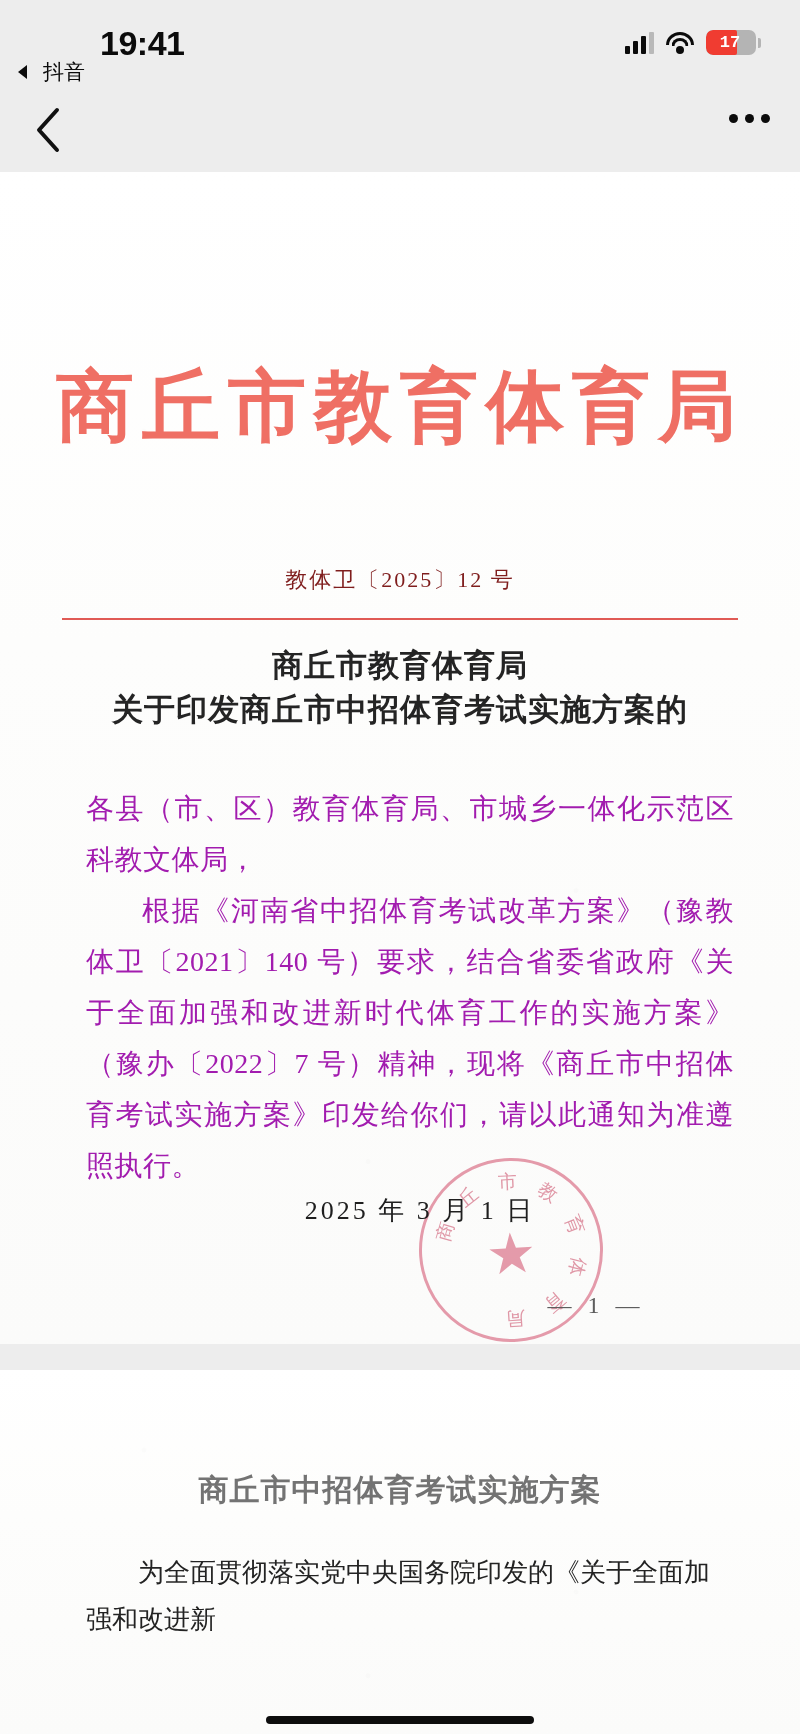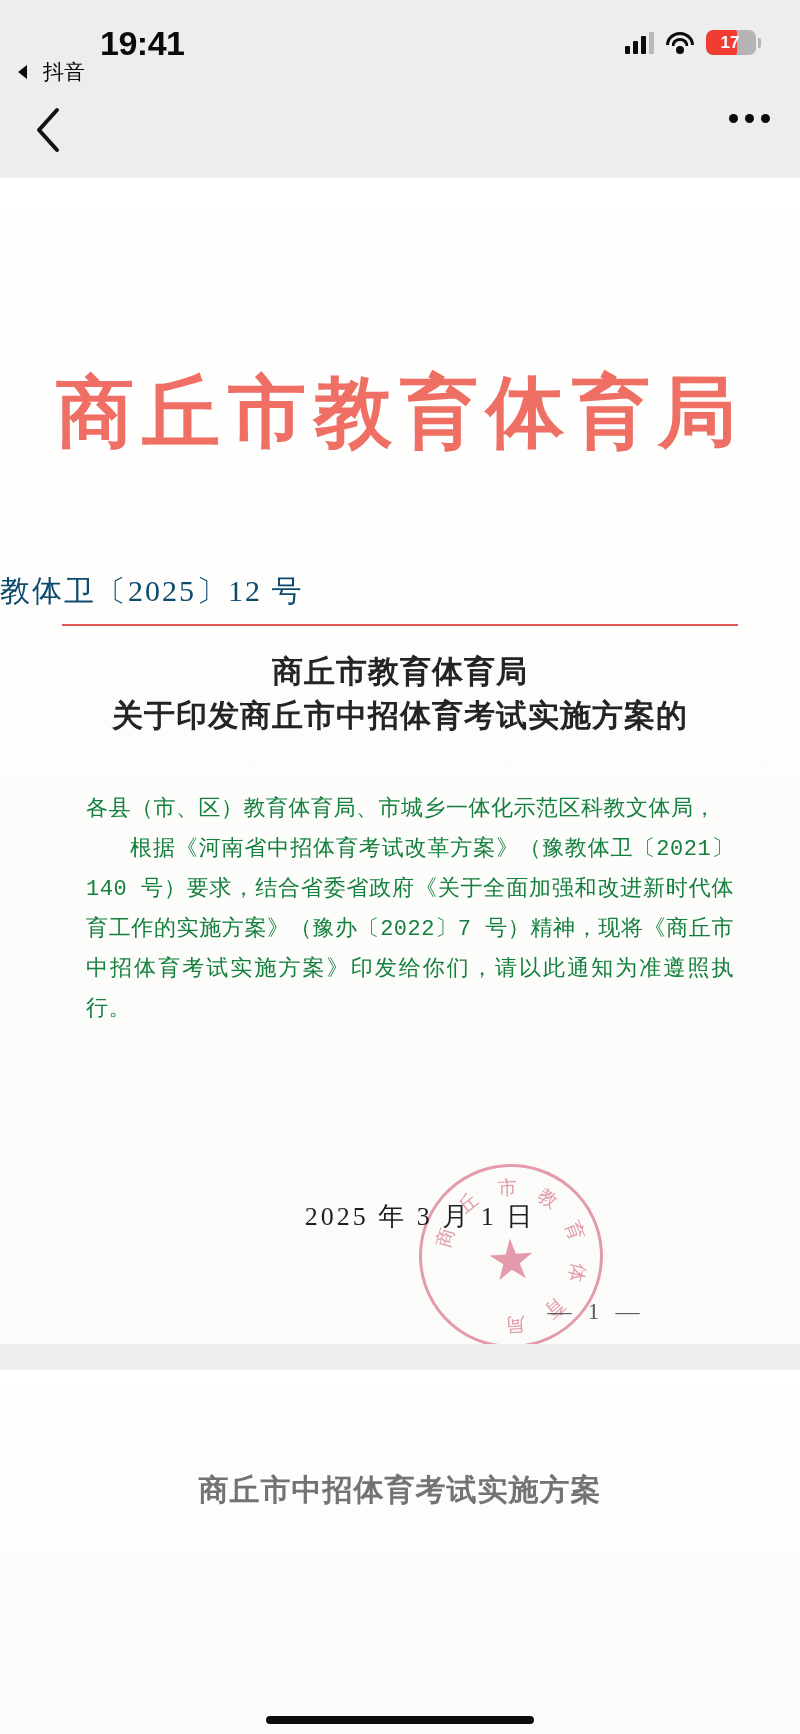--- a/index.html
+++ b/index.html
@@ -85,21 +85,21 @@
   }
   .nav-back svg{ display:block; }
   .nav-more{
     position:absolute; right:30px; top:18px;
     display:flex; gap:7px; align-items:center;
   }
   .nav-more i{ width:9px;height:9px;border-radius:50%;background:#0b0b0b;display:block;}
 
   
   .sheet{
-    position:absolute; left:0; top:178px; width:800px; height:1178px;
+    position:absolute; left:0; top:172px; width:800px; height:1178px;
     background:#fefefe;
   }
   .paper-noise{
     position:absolute; inset:0;
     background:
       radial-gradient(circle at 18% 22%, rgba(0,0,0,.012) 0 2px, transparent 3px),
       radial-gradient(circle at 72% 61%, rgba(0,0,0,.012) 0 2px, transparent 3px),
       radial-gradient(circle at 46% 84%, rgba(0,0,0,.01) 0 2px, transparent 3px),
       linear-gradient(180deg,#ffffff 0%,#fdfdfc 40%,#fbfbfa 100%);
     pointer-events:none;
@@ -112,24 +112,24 @@
     font-weight:700;
     font-size:78px;
     letter-spacing:8px;
     color:#ef6f64;
     line-height:1.15;
     white-space:nowrap;
   }
 
   .doc-number{
     position:absolute; left:0; right:0; top:393px;
-    text-align:left;
-    font-family:"Liberation Serif", serif;
-    font-size:30px;
-    color:#0c4a6e;
+    text-align:center;
+    font-family:"Liberation Serif", serif;
+    font-size:22px;
+    color:#7f1d1d;
     letter-spacing:2px;
   }
 
   .red-rule{
     position:absolute; left:62px; right:62px; top:446px;
     height:2px; background:#e05a55;
   }
 
   .doc-title{
     position:absolute; left:60px; right:60px; top:472px;
@@ -138,23 +138,23 @@
     font-weight:700;
     font-size:31px;
     color:#242424;
     line-height:1.42;
     letter-spacing:1px;
   }
   .doc-title .ln3{ letter-spacing:14px; }
 
   .doc-body{
     position:absolute; left:86px; right:66px; top:612px;
-    font-family:Liberation Mono, monospace;
-    font-size:22px;
-    color:#15803d;
+    font-family:Liberation Serif, serif;
+    font-size:28px;
+    color:#a21caf;
     line-height:1.82;
     text-align:justify;
     letter-spacing:0.5px;
   }
   .doc-body p{ margin:0; }
   .doc-body p.indent{ text-indent:2em; }
 
   
   .seal{
     position:absolute; left:419px; top:986px;
@@ -274,21 +274,21 @@
         <i></i>
         <i></i>
         <i></i>
         <i></i>
       </span>
     <span class="wifi">
       <span class="w1"></span>
         <span class="w2"></span>
         <span class="w3"></span>
     </span>
-    <span style="display:flex;align-items:center;">
+    <span style="display:flex;align-items:center;font-family:Liberation Mono, monospace;">
       <span class="battery">
         <span class="fill"></span>
         <span class="lvl">17</span>
       </span>
       <span class="bat-cap"></span>
     </span>
   </div>
 </div>
 
 <div class="navbar">
@@ -475,15 +475,16 @@
         <i class="b0"></i>
       </div>
   </div>
 </div>
 
 <div class="gap"></div>
 
 <div class="sheet2">
   <div class="paper-noise"></div>
   <div class="p2-title">商丘市中招体育考试实施方案</div>
+  <div class="p2-body">为全面贯彻落实党中央国务院印发的《关于全面加强和改进新</div>
 </div>
 
 <div class="home-bar"></div>
 
 </body></html>

